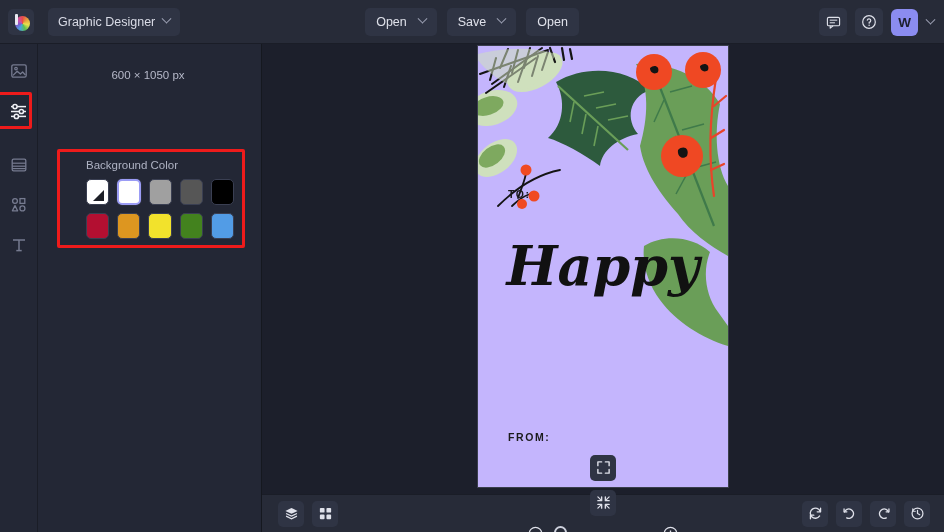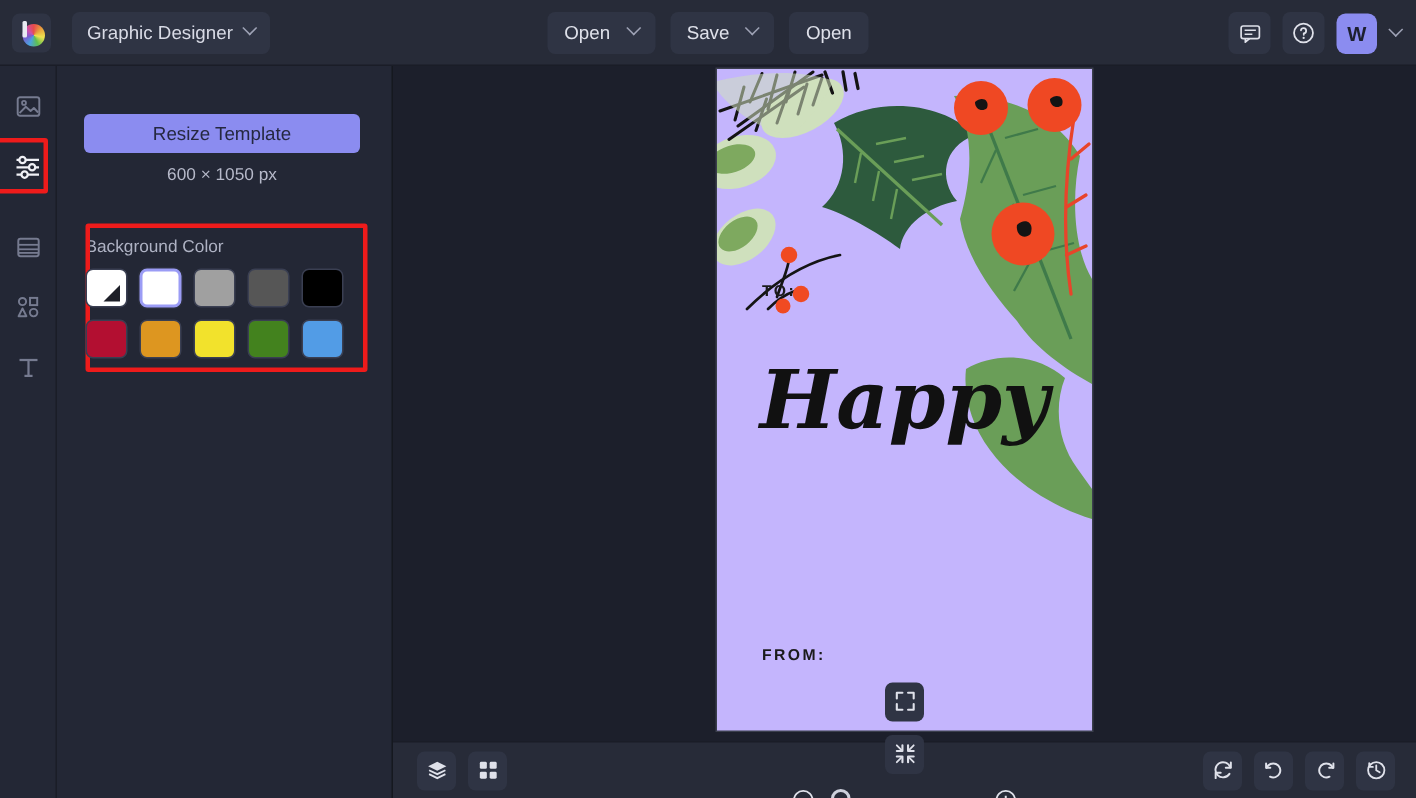--- a/index.html
+++ b/index.html
@@ -90,21 +90,21 @@
   }
   .panel-head { display: flex; align-items: center; justify-content: space-between; }
   .panel-title { color: #f2f3f8; font-size: 14.5px; font-weight: bold; }
   .resize-btn {
     margin-top: 16px; width: 184px; height: 26px; background: #8b8cf0;
     border-radius: 4px; color: #252840; font-size: 12.5px;
     display: flex; align-items: center; justify-content: center; cursor: pointer;
   }
   .dims { margin-top: 9px; width: 184px; text-align: center; color: #b6b9c9; font-size: 11.5px; }
   .bg-group { position: absolute; left: 57px; top: 149px; width: 188px; }
-  .bg-inner { padding: 10px 11px 11px 0; }
+  .bg-inner { padding: 10px 11px 11px 29px; }
   .bg-label { color: #aeb2c3; font-size: 11.5px; margin-bottom: 8px; }
   .sw-row { display: flex; gap: 8px; margin-bottom: 8px; }
   .sw {
     width: 28px; height: 26px; border-radius: 5px; cursor: pointer;
     position: relative; border: 1px solid #3a3f52;
   }
   .sw.sel { border: 2px solid #9b9cf5; box-shadow: 0 0 0 1px #2b2f3e; }
   .sw-tri {
     position: absolute; right: 4px; bottom: 3px; width: 0; height: 0;
     border-left: 11px solid transparent; border-bottom: 11px solid #1d1f27;
@@ -260,23 +260,20 @@
       <svg width="18" height="18" viewBox="0 0 18 18">
         <line x1="3" y1="4" x2="15" y2="4" stroke="#767b90" stroke-width="1.5"></line>
         <line x1="9" y1="4" x2="9" y2="14.6" stroke="#767b90" stroke-width="1.5"></line>
         <line x1="6.3" y1="14.6" x2="11.7" y2="14.6" stroke="#767b90" stroke-width="1.5"></line>
       </svg>
     </div>
   </div>
 
   <div class="panel">
 
-    <div class="resize-btn">
-      <span>Resize Template</span>
-    </div>
     <div class="dims">600 × 1050 px</div>
   </div>
 
   <div class="bg-group">
     <div class="red-box" style="left:0; top:0; width:188px; height:99px;"></div>
     <div class="bg-inner">
       <div class="bg-label">Background Color</div>
 
       <div class="sw-row">
         <div class="sw" style="background:#ffffff;">

